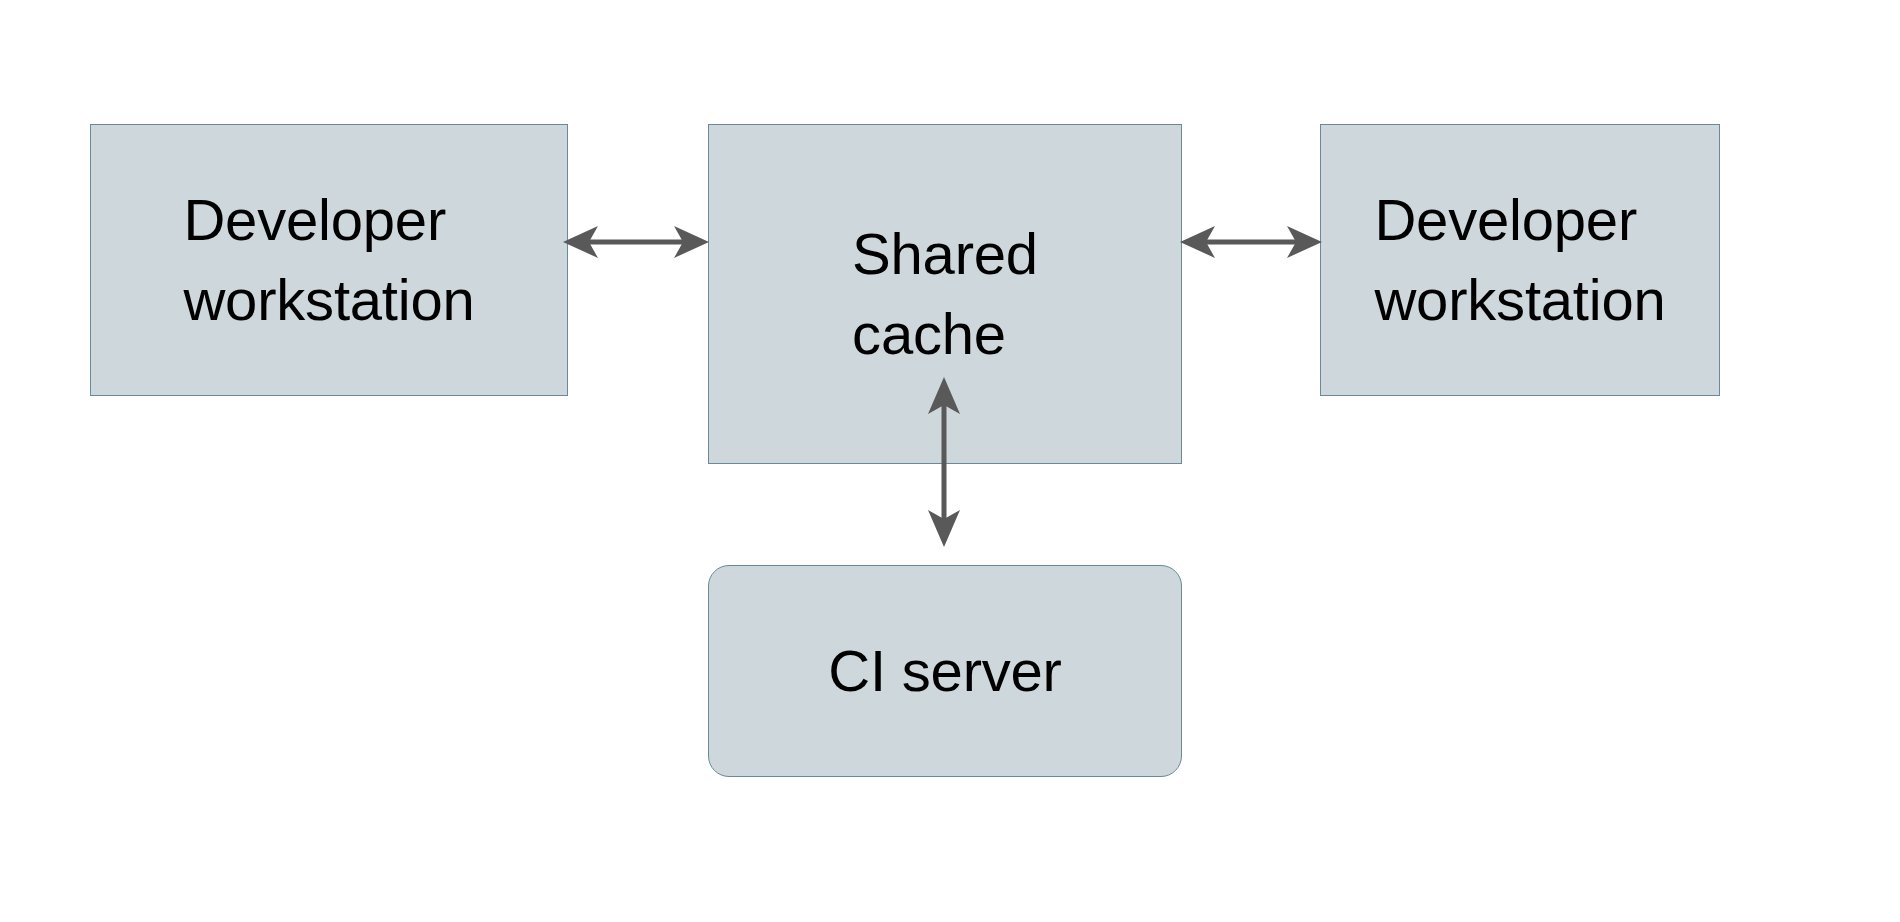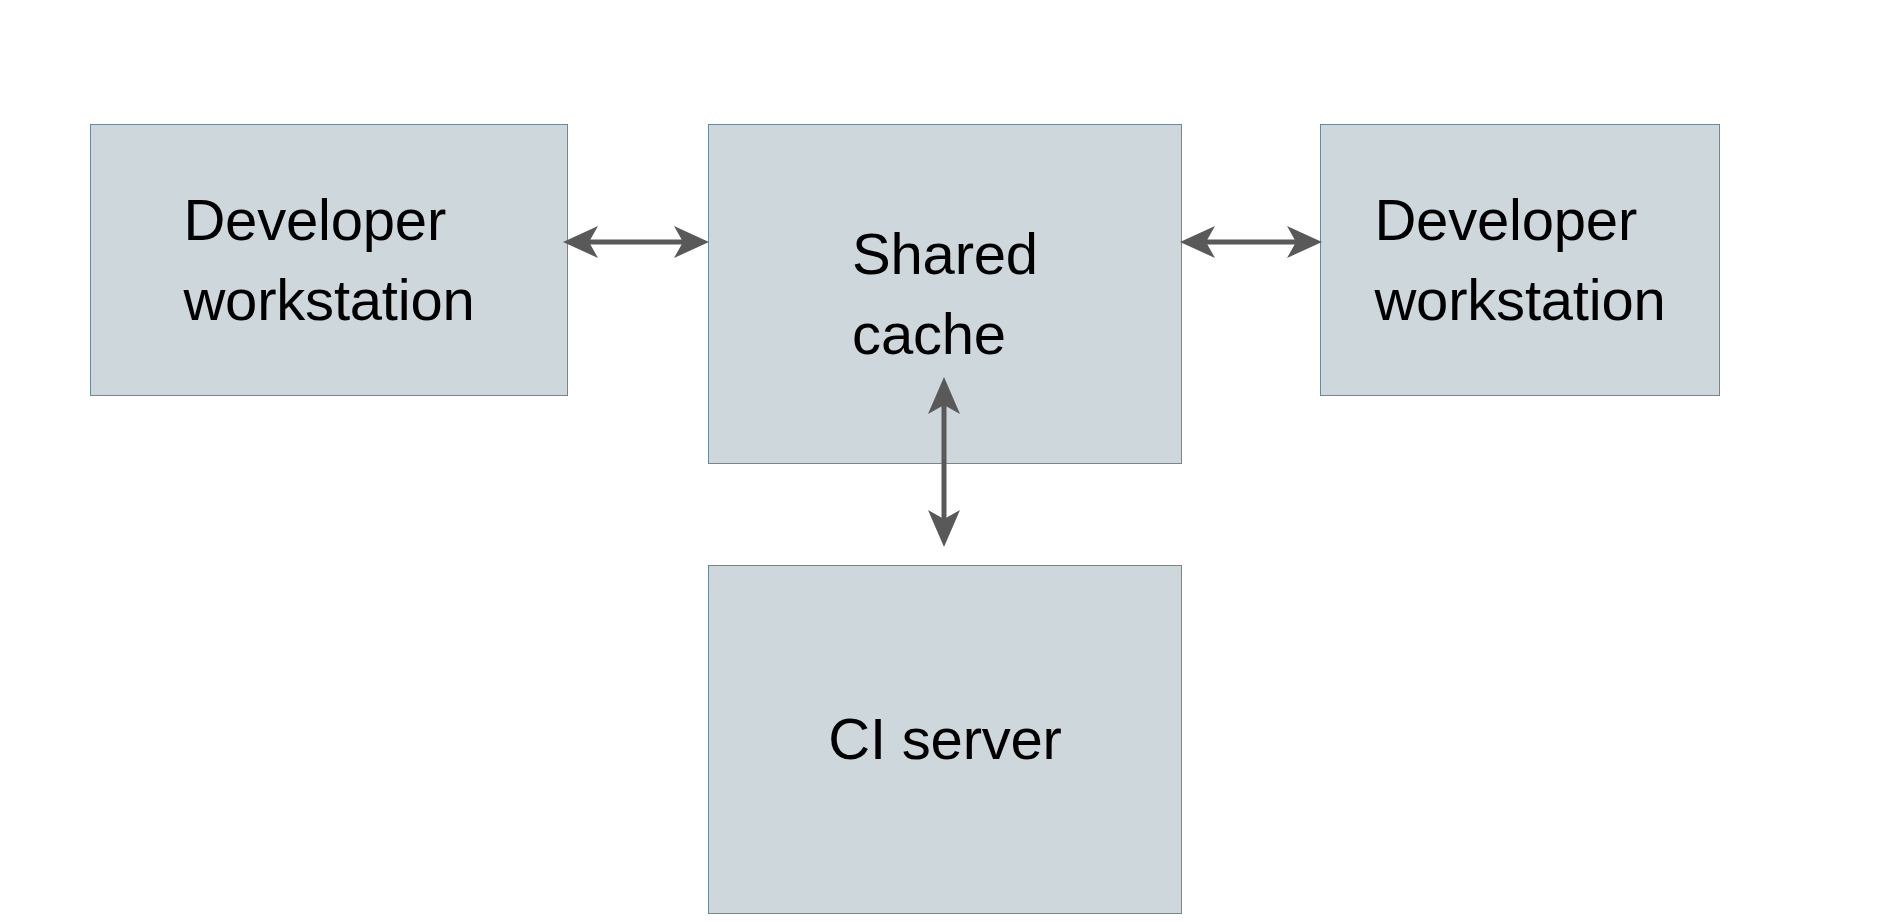--- a/index.html
+++ b/index.html
@@ -35,21 +35,21 @@
     color: #000000;
     letter-spacing: -0.2px;
     white-space: pre-line;
     font-weight: 400;
     padding: 0 6px;
   }
   
   #node-dev-left   { left: 90px;  top: 104px; width: 478px; height: 272px; }
   #node-cache      { left: 708px; top: 104px; width: 474px; height: 340px; }
   #node-dev-right  { left: 1320px;top: 104px; width: 400px; height: 272px; }
-  #node-ci         { left: 708px; top: 545px; width: 474px; height: 349px; }
+  #node-ci         { left: 708px; top: 545px; width: 474px; height: 212px; border-radius: 21px; }
 
   #node-dev-right .node-label { padding: 0 2px; }
 
   .edge {
     position: absolute;
     pointer-events: none;
   }
   #edge-left-cache  { left: 558px;  top: 216px; width: 156px; height: 52px; }
   #edge-cache-right { left: 1176px; top: 216px; width: 150px; height: 52px; }
   #edge-cache-ci    { left: 918px;  top: 372px; width: 52px;  height: 180px; }

